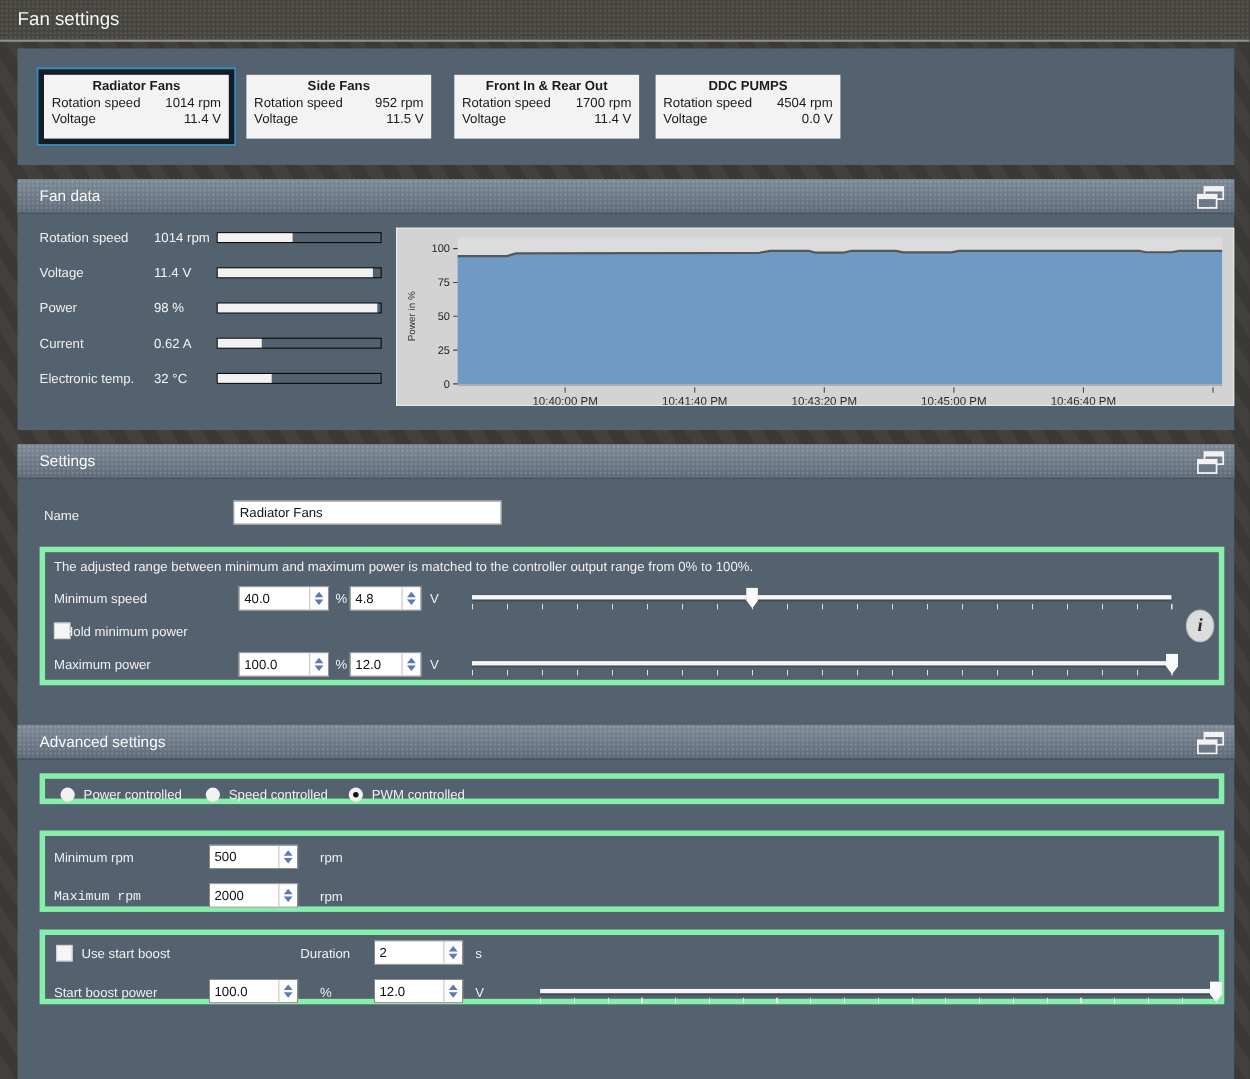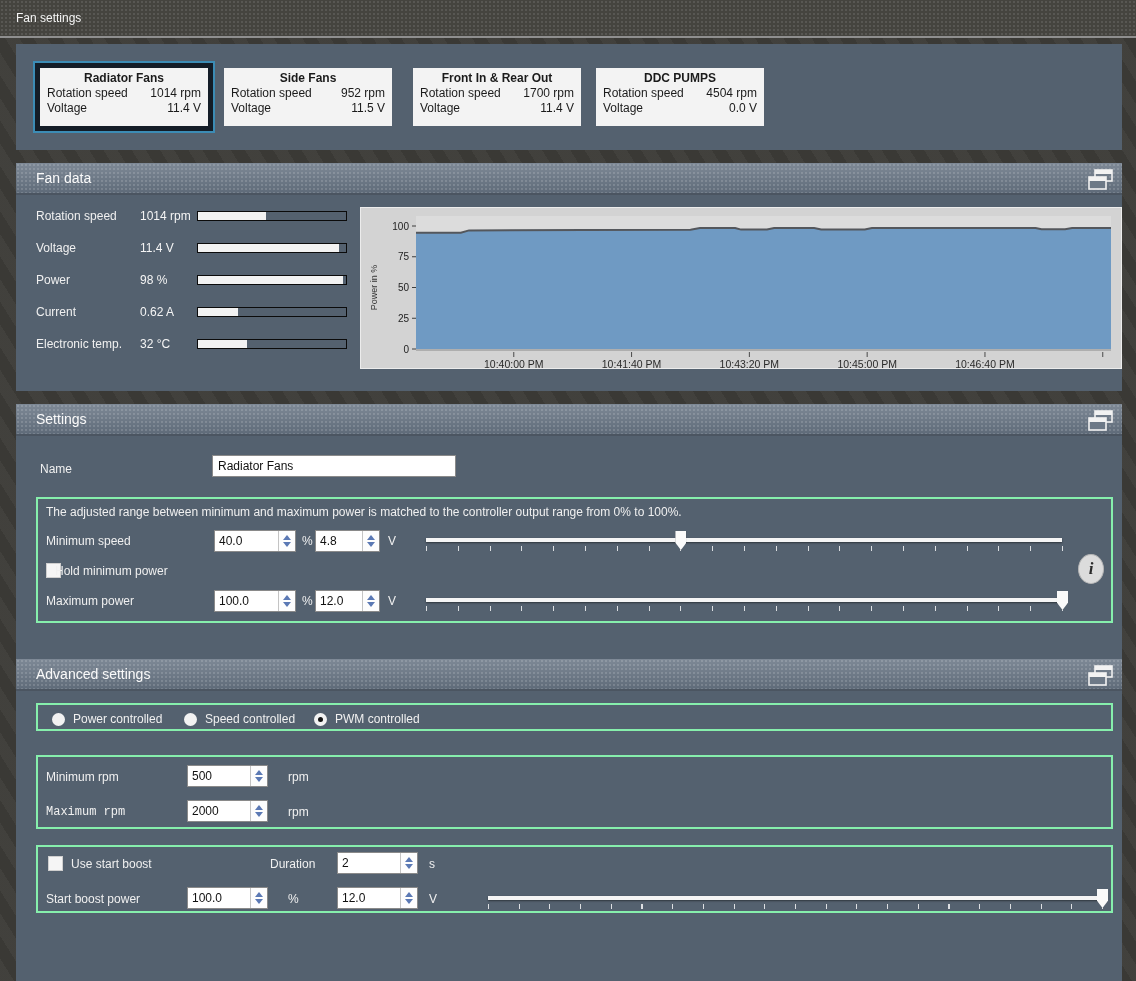--- a/index.html
+++ b/index.html
@@ -10,21 +10,21 @@
     background-color:#3d3c38;
     background-image:repeating-linear-gradient(58deg, rgba(255,255,255,0.022) 0 12px, rgba(0,0,0,0.05) 12px 24px);
     color:#f0f0f0;
   }
   .titlebar {
     position:absolute; left:0; top:0; width:1136px; height:38px;
     background-color:#45443f;
     background-image:radial-gradient(rgba(255,255,255,0.10) 1px, transparent 1.2px);
     background-size:4px 4px;
     border-bottom:2px solid #8f8f8f;
-    line-height:36px; padding-left:16px; font-size:12px; color:#f5f5f5;
+    line-height:36px; padding-left:16px; font-size:17px; color:#f5f5f5;
   }
   .panel { position:absolute; background:#54616f; }
   .cards-panel { left:16px; top:44px; width:1106px; height:106px; display:flex; align-items:center; padding-left:17px; }
   .fan-card-slot { margin-right:13px; }
   .fan-card {
     width:168px; height:58px; background:#f3f3f3; color:#1b1b1b; font-size:12px;
     padding:2px 0;
   }
   .fan-card .card-title { font-weight:bold; text-align:center; line-height:16px; }
   .fan-card .card-row { display:flex; justify-content:space-between; padding:0 7px; line-height:15px; }
@@ -41,21 +41,21 @@
   }
   .popout-icon { position:absolute; right:8px; top:6px; width:26px; height:21px; cursor:pointer; }
   .lbl { position:absolute; font-size:12px; color:#f0f0f0; white-space:nowrap; }
   .val { position:absolute; font-size:12px; color:#f5f5f5; white-space:nowrap; }
 
   .gauge { position:absolute; width:150px; height:10px; border:1px solid #0b0b0b; }
   .gauge-fill { height:100%; background:#f2f2f2; }
 
   .chart-box { position:absolute; left:344px; top:44px; width:762px; height:162px; background:#d3d3d3; border:1px solid #ececec; }
 
-  .groupbox { position:absolute; border:2px solid #86efac; }
+  .groupbox { position:absolute; border:5px solid #86efac; }
 
   .text-input {
     position:absolute; height:22px; border:1px solid #8a8a8a; background:#fff;
     font-family:"Liberation Sans", sans-serif; font-size:12px; color:#111; padding:0 5px;
   }
   .spinner { position:absolute; height:22px; display:flex; border:1px solid #8a8a8a; background:#fff; }
   .spin-val { border:none; outline:none; background:#fff; font-family:"Liberation Sans",sans-serif; font-size:12px; color:#111; padding:0 4px; height:100%; }
   .spin-btns { width:17px; background:#fdfdfd; border-left:1px solid #c4c4c4; display:flex; flex-direction:column; align-items:center; justify-content:center; gap:2px; cursor:pointer; }
   .tri-up { width:0; height:0; border-left:4.5px solid transparent; border-right:4.5px solid transparent; border-bottom:5.5px solid #5b79b4; }
   .tri-down { width:0; height:0; border-left:4.5px solid transparent; border-right:4.5px solid transparent; border-top:5.5px solid #5b79b4; }

